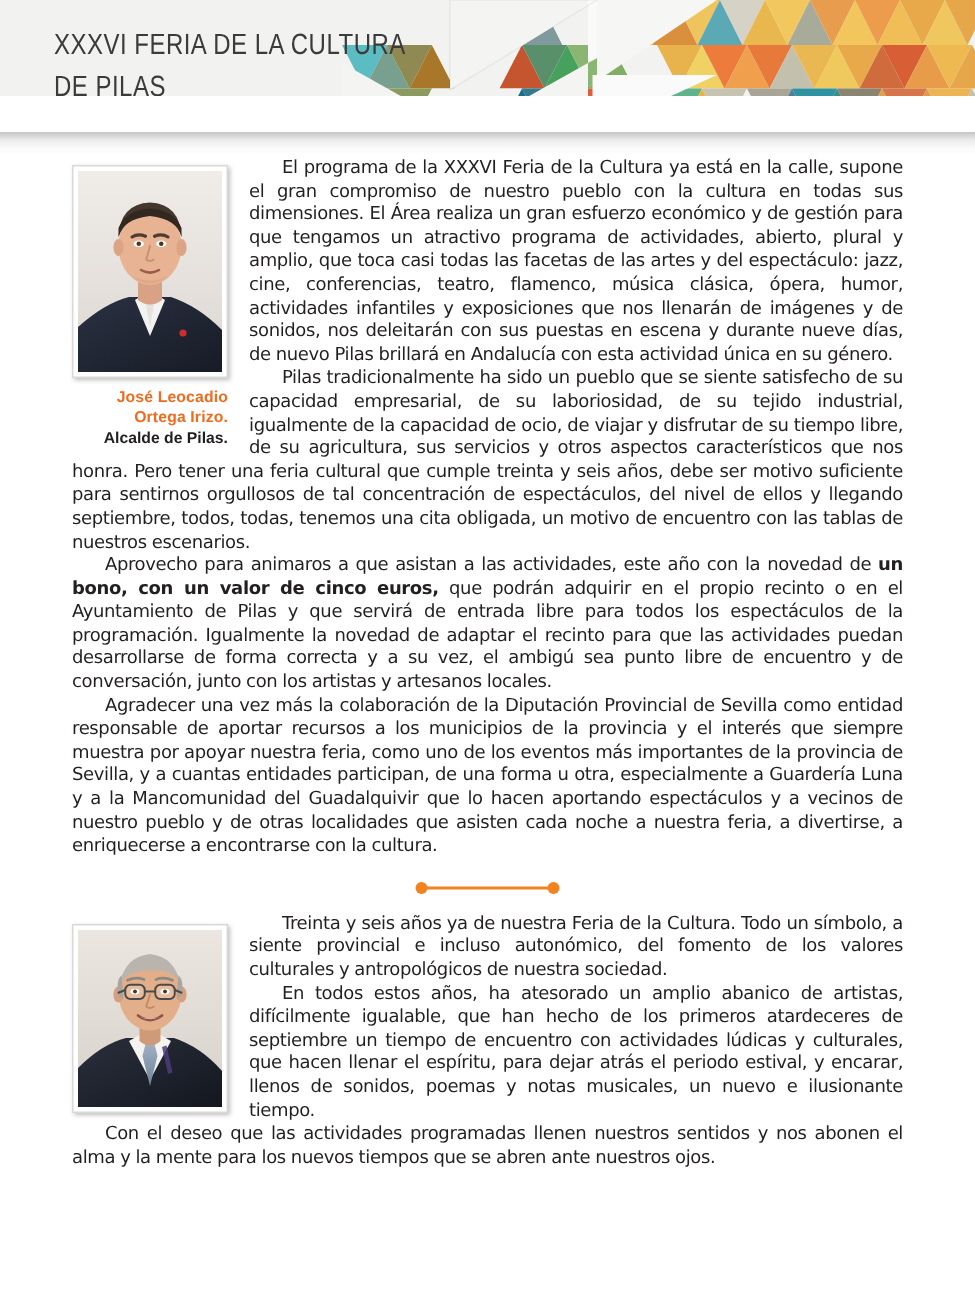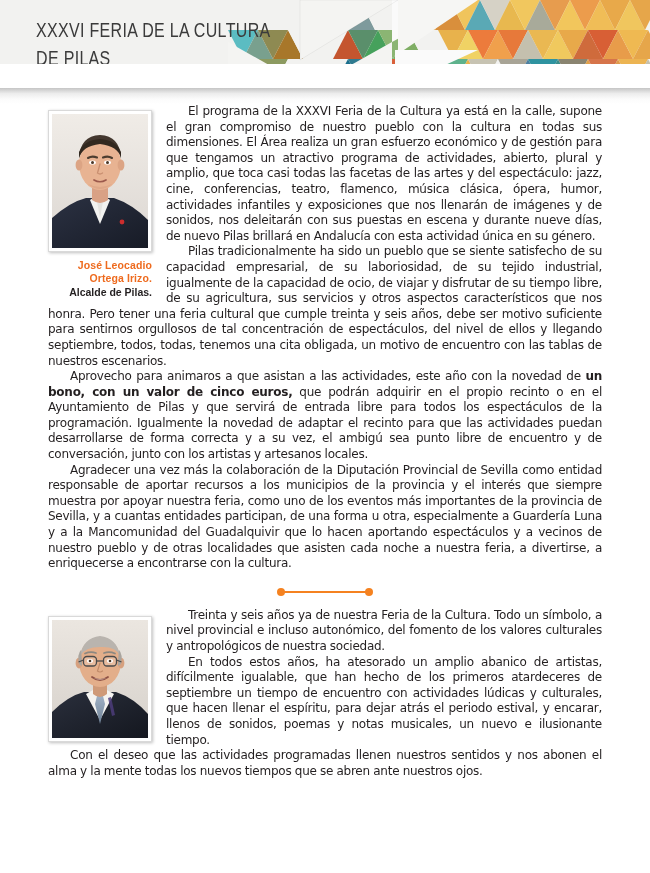--- a/index.html
+++ b/index.html
@@ -411,19 +411,19 @@
 
           <path d="M48,43 L45.5,51 Q48,53 50.5,51" stroke="#c08a68" stroke-width="1.2" fill="none" stroke-linecap="round"></path>
 
           <path d="M40,57 Q48,63 56,57" stroke="#8f5245" stroke-width="1.8" fill="none" stroke-linecap="round"></path>
           <path d="M41.5,58 Q48,61 54.5,58 Q48,60 41.5,58 Z" fill="#ffffff" opacity="0.75"></path>
         </svg>
       </div>
     </div>
 
     <div class="body-text">
-      <p>Treinta y seis años ya de nuestra Feria de la Cultura. Todo un símbolo, a nivel provincial e incluso autonómico, del fomento de los  valores culturales y antropológicos de nuestra sociedad.</p>
+      <p>Treinta y seis años ya de nuestra Feria de la Cultura. Todo un símbolo, a siente provincial e incluso autonómico, del fomento de los  valores culturales y antropológicos de nuestra sociedad.</p>
       <p>En todos estos años, ha atesorado un amplio abanico de artistas, difícilmente igualable, que han hecho de los primeros atardeceres de septiembre un tiempo de encuentro con actividades lúdicas y culturales, que hacen llenar el espíritu, para dejar atrás el periodo estival, y encarar, llenos de sonidos, poemas y notas musicales, un nuevo e ilusionante tiempo.</p>
-      <p>Con el deseo que las actividades programadas llenen nuestros sentidos y nos abonen el alma y la mente todas los nuevos tiempos que se abren ante nuestros ojos.</p>
+      <p>Con el deseo que las actividades programadas llenen nuestros sentidos y nos abonen el alma y la mente para los nuevos tiempos que se abren ante nuestros ojos.</p>
     </div>
   </div>
 
 </div>
 
 </body></html>

